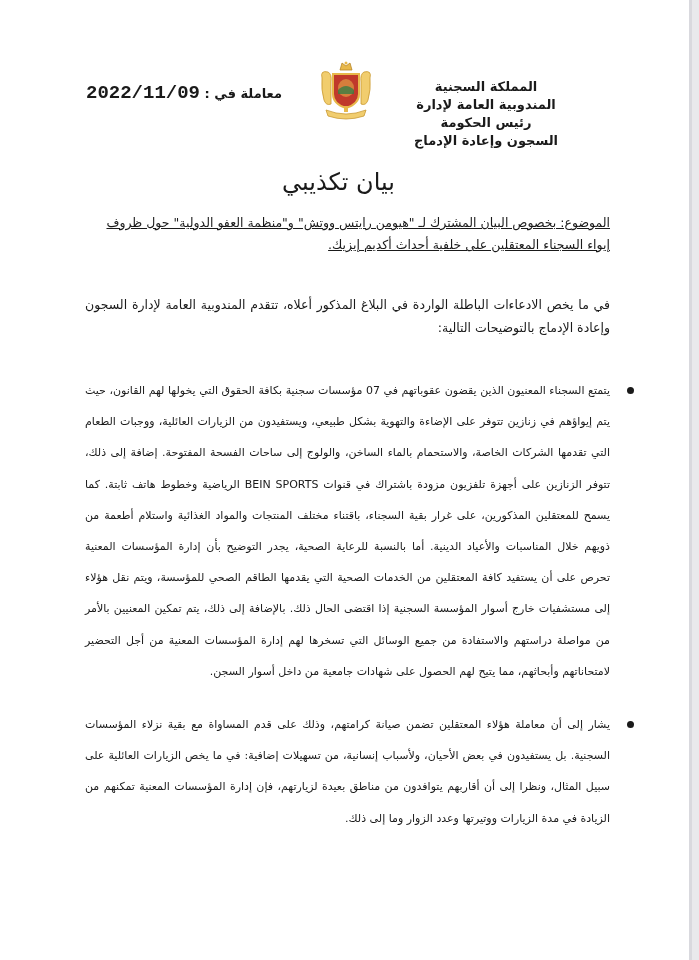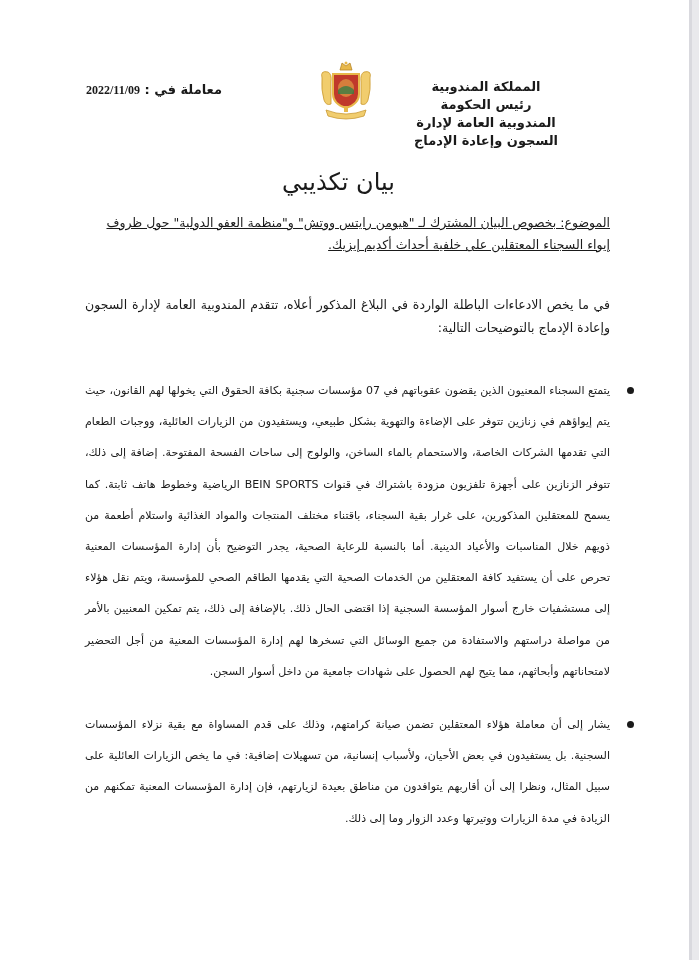--- a/index.html
+++ b/index.html
@@ -47,22 +47,22 @@
     .date-line {
       position: absolute;
       left: 86px;
       top: 82px;
       direction: rtl;
       font-weight: bold;
       font-size: 13px;
       white-space: nowrap;
     }
     .date-line .date-val {
-      font-family: Liberation Serif, serif;
-      font-size: 12px;
+      font-family: Liberation Mono, monospace;
+      font-size: 19px;
       unicode-bidi: embed;
       direction: ltr;
     }
     .title {
       position: absolute;
       left: 0;
       right: 0;
       top: 168px;
       text-align: center;
       direction: rtl;
@@ -119,23 +119,23 @@
       border-radius: 50%;
       background: #1a1a1a;
     }
   </style>
 </head>
 <body>
 
 <div class="page">
 
   <div class="header-right">
-    <div>المملكة المندوبية</div>
+    <div>المملكة السجنية</div>
+    <div>المندوبية العامة لإدارة</div>
     <div>رئيس الحكومة</div>
-    <div>المندوبية العامة لإدارة</div>
     <div>السجون وإعادة الإدماج</div>
   </div>
 
   <div class="emblem">
     <svg width="56" height="64" viewBox="0 0 56 64">
 
       <path d="M22 10 L24 3 L28 6 L32 3 L34 10 Z" fill="#e8b84a" stroke="#b8862a" stroke-width="0.8"></path>
       <circle cx="28" cy="3" r="1.5" fill="#e8b84a"></circle>
 
       <path d="M4 18 Q2 10 10 12 Q14 14 13 22 L13 44 Q8 46 6 40 Q3 30 4 18 Z" fill="#f1cd6e" stroke="#c9982f" stroke-width="0.8"></path>

